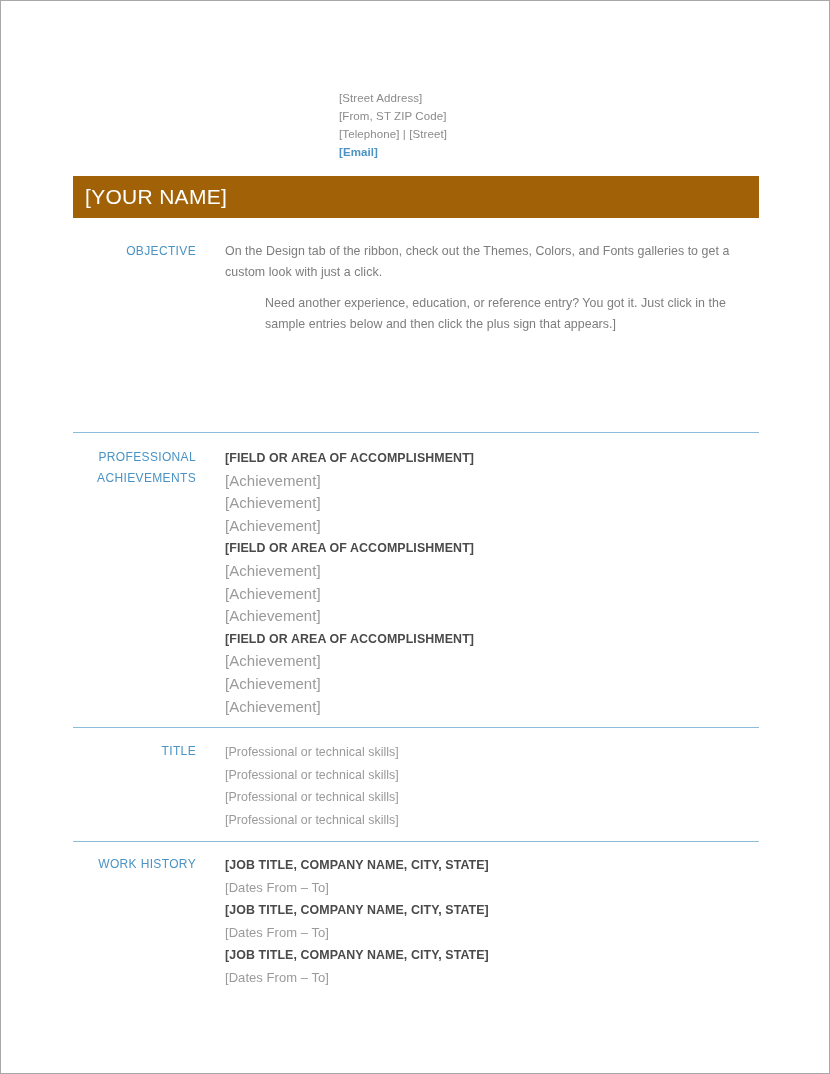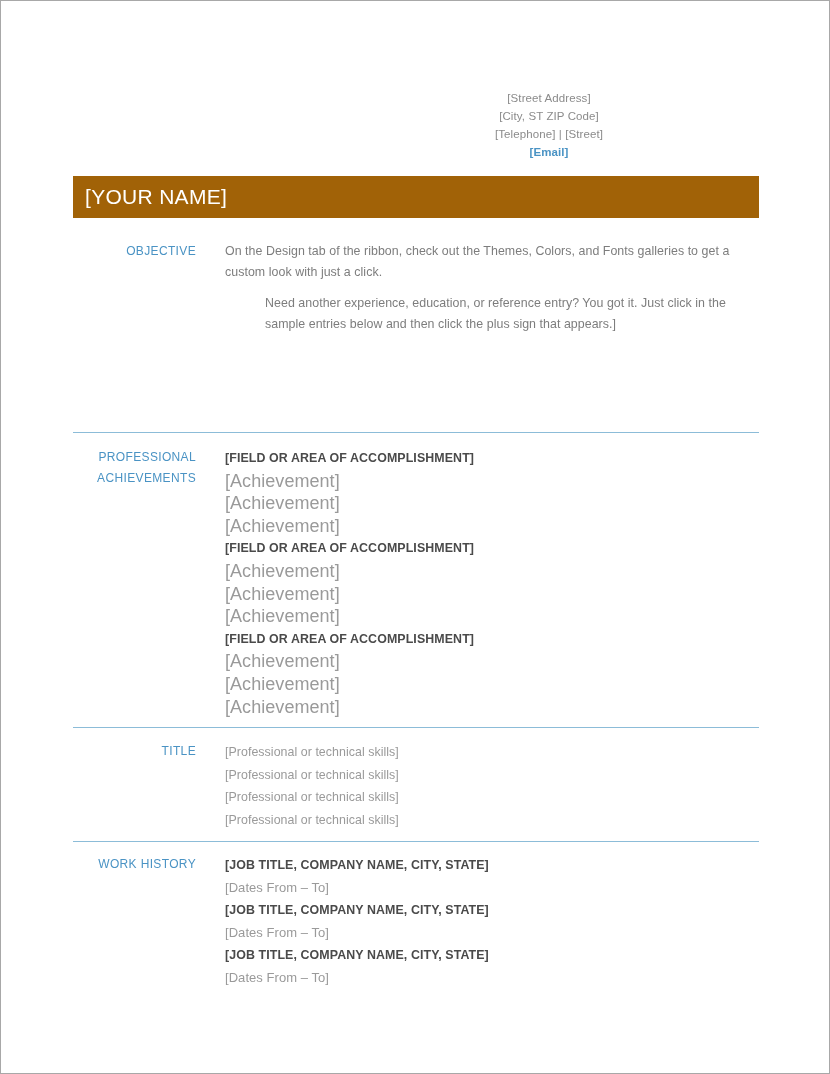--- a/index.html
+++ b/index.html
@@ -28,21 +28,21 @@
     width: 686px;
     height: 100%;
   }
 
   
   .contact {
     position: absolute;
     right: 0;
     top: 88px;
     width: 420px;
-    text-align: center;
+    text-align: left;
     font-size: 11.5px;
     line-height: 18px;
     color: #8b8b8b;
     letter-spacing: 0.1px;
   }
   .contact .line { white-space: nowrap; }
   .contact .email-link {
     color: #4a93c4;
     text-decoration: none;
     cursor: pointer;
@@ -121,21 +121,21 @@
   .sec-achievements { top: 446px; }
   .ach-group { margin-bottom: 0; }
   .ach-head {
     font-size: 12.4px;
     font-weight: bold;
     color: #4a4a4a;
     line-height: 22.6px;
     letter-spacing: 0.1px;
   }
   .ach-item {
-    font-size: 18px;
+    font-size: 15px;
     color: #9a9a9a;
     line-height: 22.6px;
     letter-spacing: 0.05px;
   }
 
   
   .sec-skills { top: 740px; }
   .skill-item {
     font-size: 12.4px;
     color: #9a9a9a;
@@ -160,21 +160,21 @@
   }
 </style>
 </head>
 <body>
 
 <div class="page">
   <div class="sheet">
 
     <div class="contact">
       <div class="line">[Street Address]</div>
-      <div class="line">[City, ST ZIP Code]</div>
+      <div class="line">[From, ST ZIP Code]</div>
       <div class="line">[Telephone] | [Street]</div>
       <div class="line"><span class="email-link">[Email]</span></div>
     </div>
 
     <div class="name-banner">
       <span class="name-text">[YOUR NAME]</span>
     </div>
 
     <div class="section sec-objective">
       <div class="sec-label">OBJECTIVE</div>

